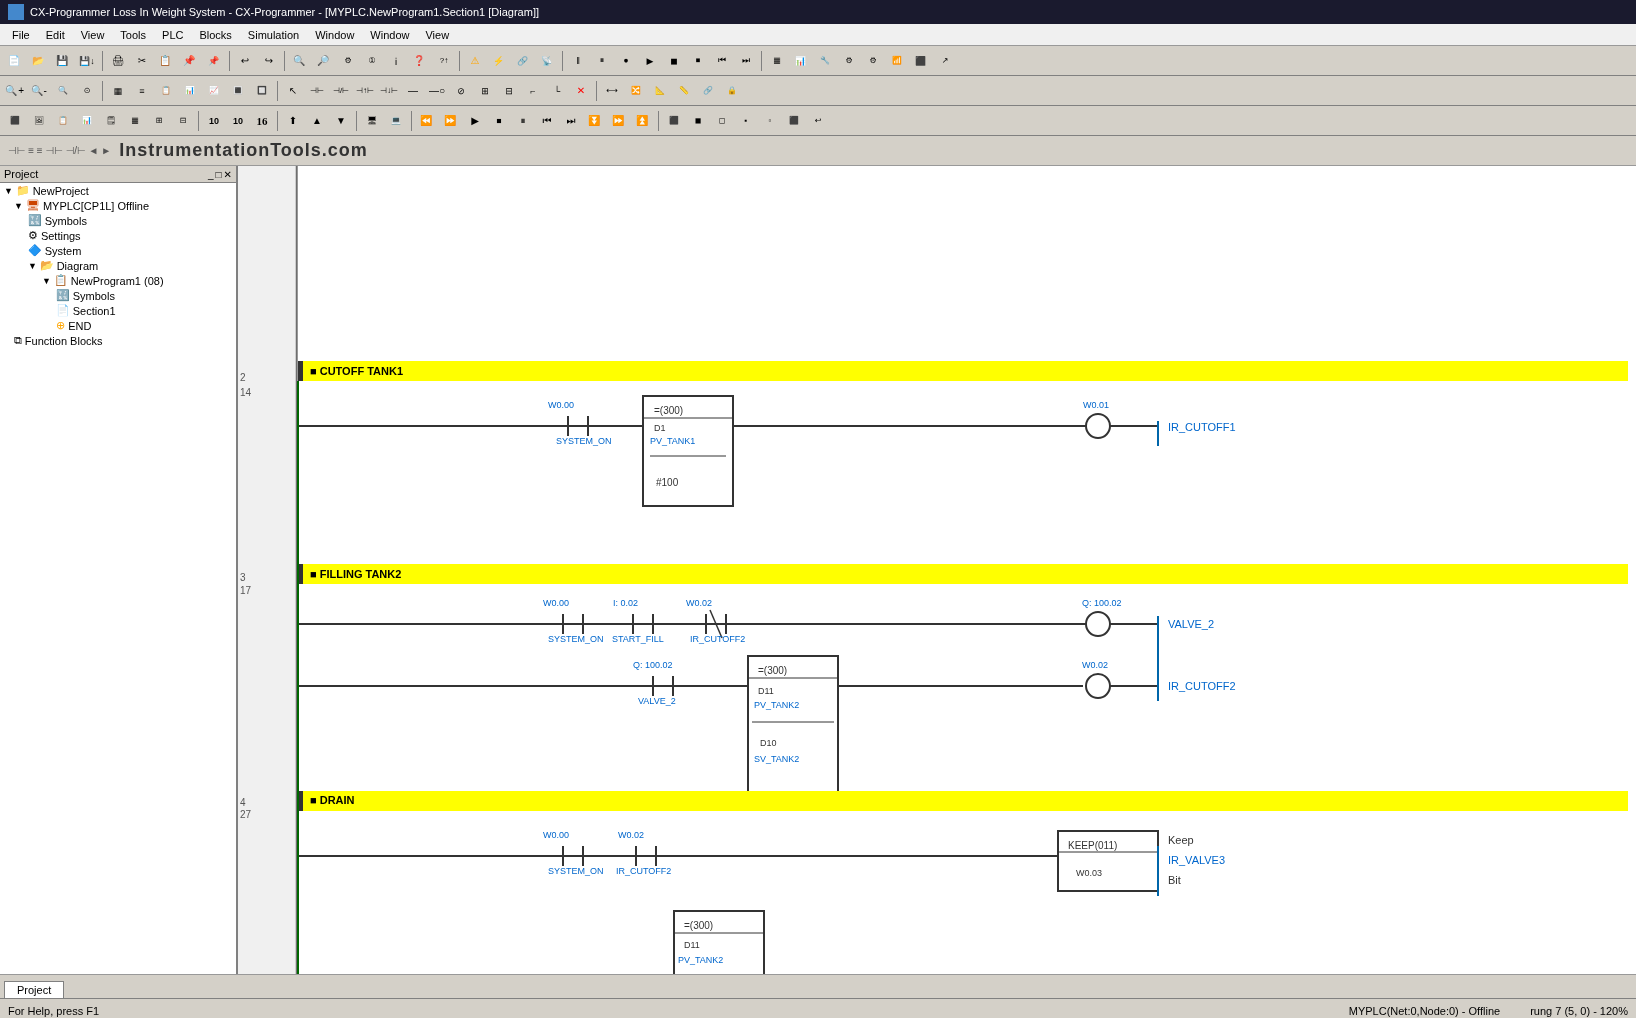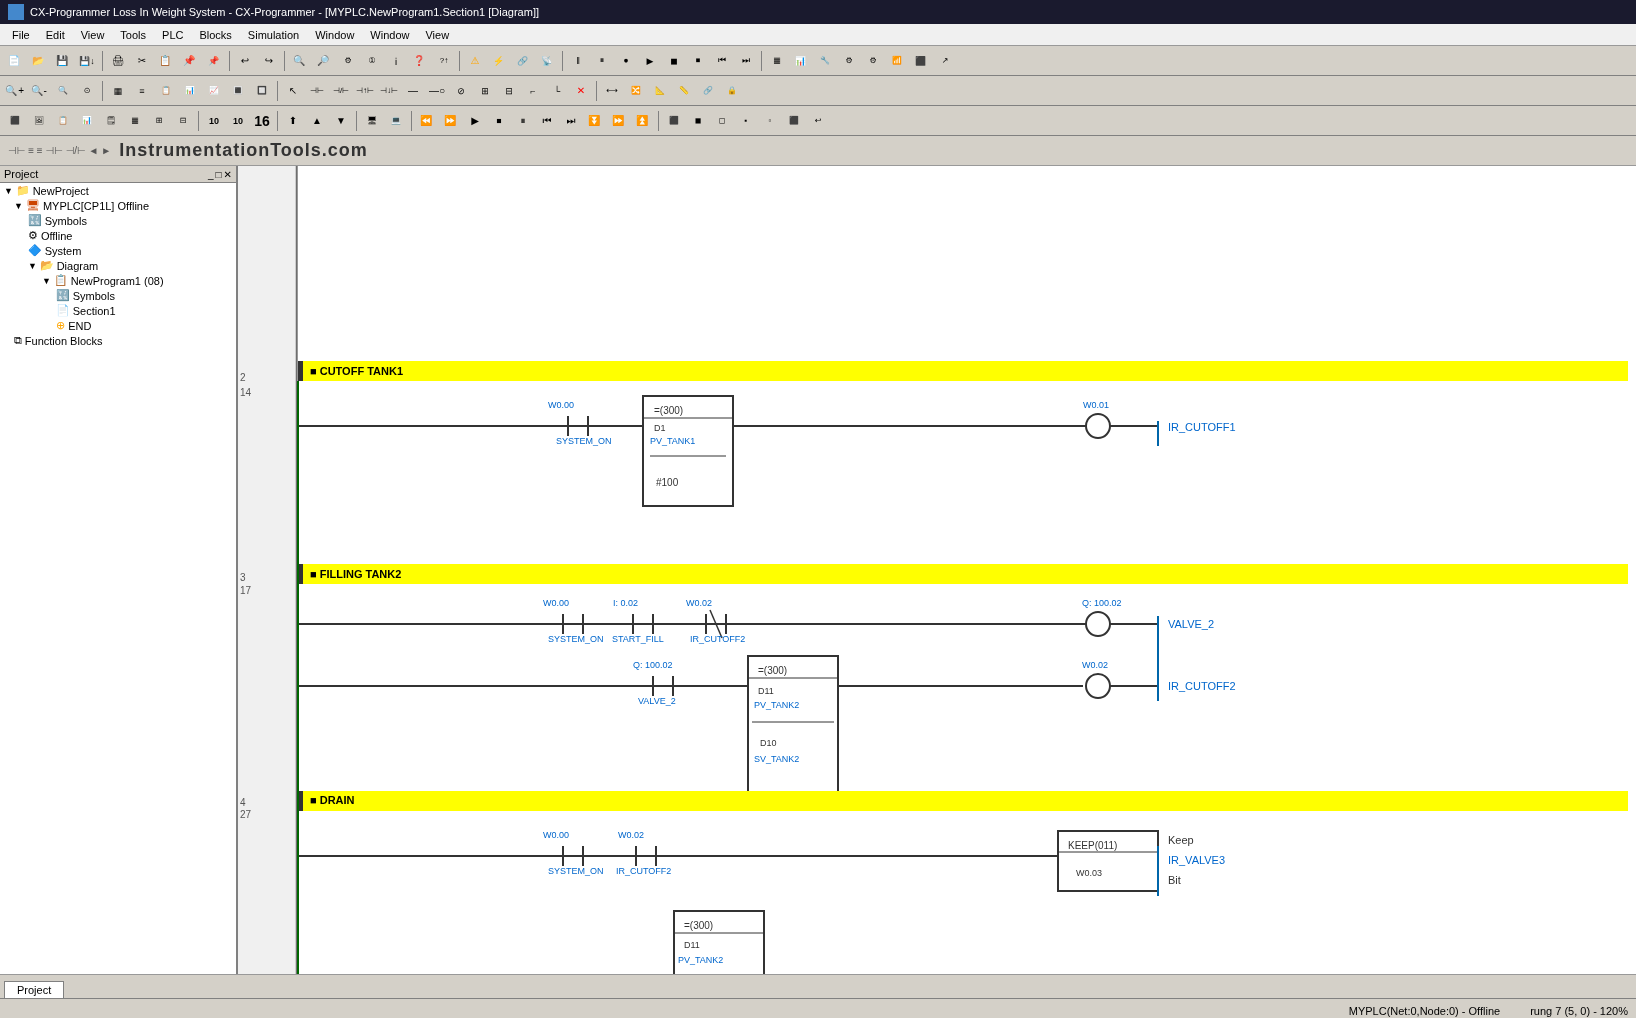--- a/index.html
+++ b/index.html
@@ -158,21 +158,21 @@
   <span class="tb-btn" style="font-size:8px;">🖼</span>
   <span class="tb-btn" style="font-size:8px;">📋</span>
   <span class="tb-btn" style="font-size:8px;">📊</span>
   <span class="tb-btn" style="font-size:8px;">🗒</span>
   <span class="tb-btn" style="font-size:8px;">▦</span>
   <span class="tb-btn" style="font-size:8px;">⊞</span>
   <span class="tb-btn" style="font-size:8px;">⊟</span>
   <div class="tb-sep"></div>
   <span class="tb-btn" style="font-size:9px; font-weight:bold;">10</span>
   <span class="tb-btn" style="font-size:9px; font-weight:bold;">10</span>
-  <span class="tb-btn" style="font-size:14px; font-weight:bold;">16</span>
+  <span class="tb-btn" style="font-size:11px; font-weight:bold;font-family:Liberation Serif, serif;">16</span>
   <div class="tb-sep"></div>
   <span class="tb-btn">⬆</span>
   <span class="tb-btn">▲</span>
   <span class="tb-btn">▼</span>
   <div class="tb-sep"></div>
   <span class="tb-btn" style="font-size:8px;">🖥</span>
   <span class="tb-btn" style="font-size:8px;">💻</span>
   <div class="tb-sep"></div>
   <span class="tb-btn">⏪</span>
   <span class="tb-btn">⏩</span>
@@ -220,21 +220,21 @@
       <span style="font-size:9px;">▼</span>
       <span style="color:#cc4400;">🖥</span>
       <span>MYPLC[CP1L] Offline</span>
     </div>
     <div class="tree-item indent2">
       <span>🔣</span>
       <span>Symbols</span>
     </div>
     <div class="tree-item indent2">
       <span>⚙</span>
-      <span>Offline</span>
+      <span>Settings</span>
     </div>
     <div class="tree-item indent2">
       <span>🔷</span>
       <span>System</span>
     </div>
     <div class="tree-item indent2">
       <span style="font-size:9px;">▼</span>
       <span>📂</span>
       <span>Diagram</span>
     </div>
@@ -407,17 +407,18 @@
       <line x1="60" y1="215" x2="60" y2="820" stroke="#006600" stroke-width="2"></line>
     </svg>
   </div>
 </div>
 
 <div id="bottom-tabs">
   <div class="tab active">Project</div>
 </div>
 
 <div id="status-bar">
+  <span id="status-left">For Help, press F1</span>
   <div id="status-right" style="margin-left:auto; display:flex; gap:30px;">
     <span>MYPLC(Net:0,Node:0) - Offline</span>
     <span>rung 7 (5, 0)  - 120%</span>
   </div>
 </div>
 
 </body></html>

